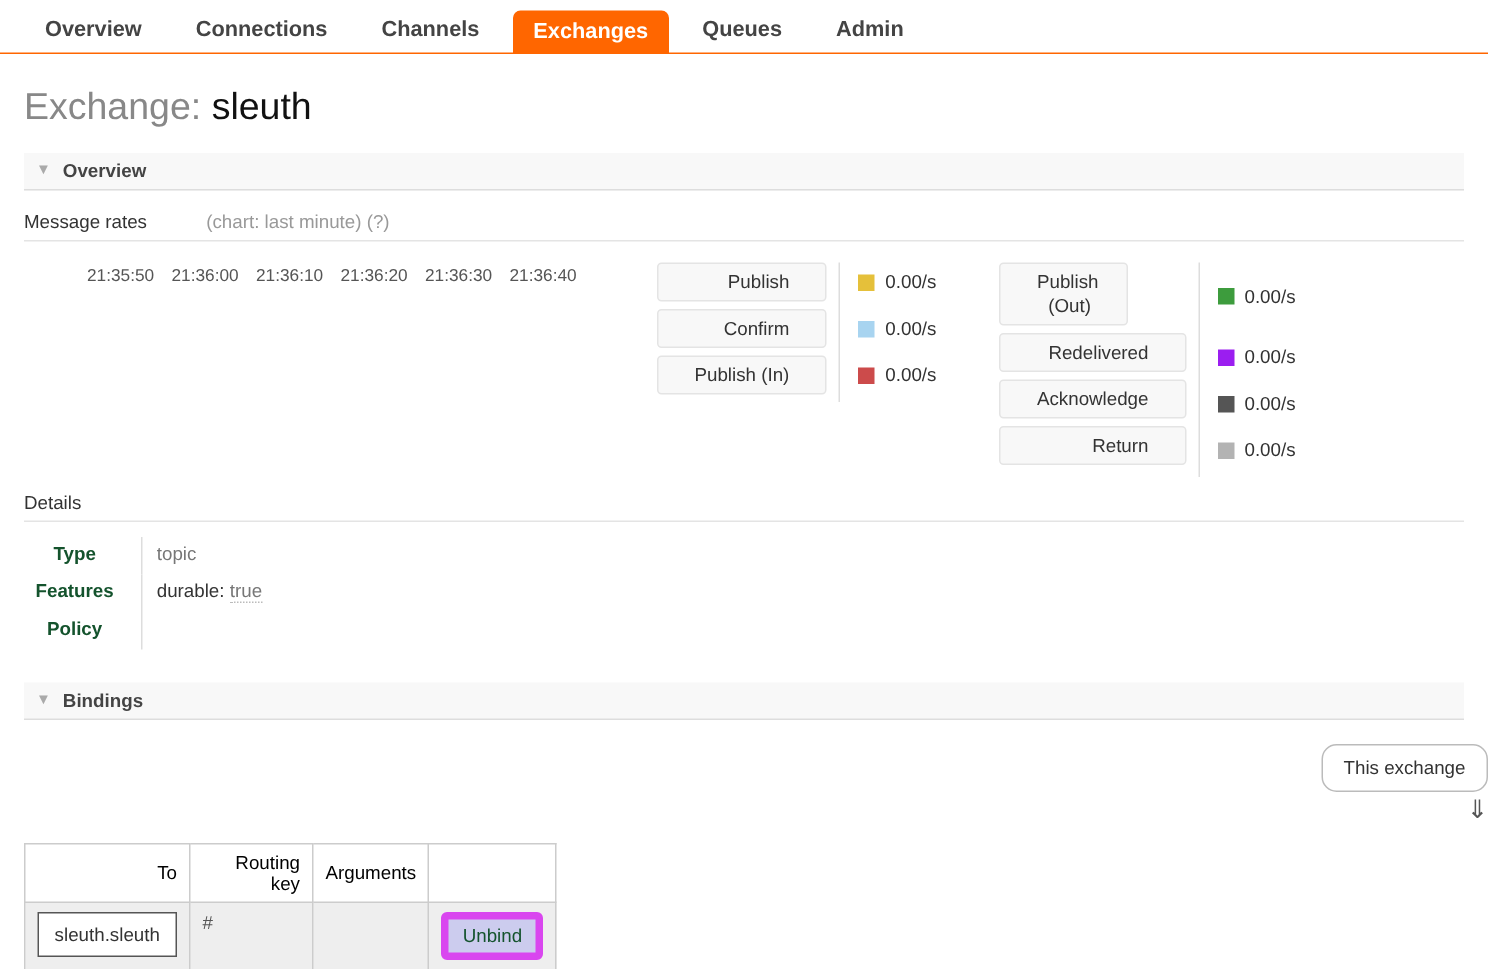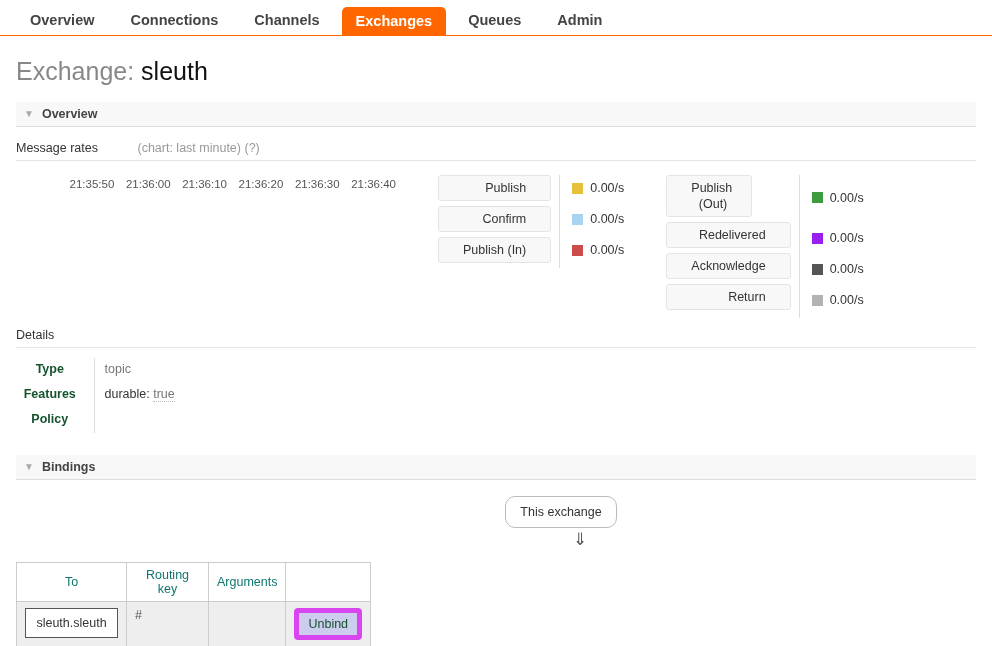--- a/index.html
+++ b/index.html
@@ -108,21 +108,21 @@
     background: #ffffff;
   }
   #x-axis {
     margin-left: 42px;
     width: 338px;
     display: flex;
     font-size: 11.5px;
     color: #555555;
     padding-top: 3px;
   }
-  #x-axis span { flex: 1 1 0; text-align: right; white-space: nowrap; }
+  #x-axis span { flex: 1 1 0; text-align: left; white-space: nowrap; }
 
   
   .stats-group {
     display: flex;
     align-items: flex-start;
   }
   .stats-labels { display: flex; flex-direction: column; }
   .stat-btn {
     background: #f8f8f8;
     border: 1px solid #e4e4e4;
@@ -180,21 +180,21 @@
     color: #777777;
     vertical-align: top;
     height: 25px;
   }
   #details-table td .strong { color: #333333; }
   .dotted { border-bottom: 1px dotted #bbbbbb; color: #777777; }
 
   
   #bindings-diagram {
     margin-top: 16px;
-    text-align: center;
+    text-align: right;
     padding-left: 130px;
   }
   #this-exchange-box {
     display: inline-block;
     border: 1px solid #bbbbbb;
     border-radius: 10px;
     padding: 8px 14px;
     font-size: 12.5px;
     color: #333333;
     background: #ffffff;
@@ -209,23 +209,23 @@
 
   #bindings-table {
     margin: 12px 0 0 16px;
     border-collapse: collapse;
     font-size: 12.5px;
   }
   #bindings-table th {
     background: #ffffff;
     border: 1px solid #cccccc;
     font-weight: normal;
-    color: #0f766e;
+    color: #000000;
     padding: 5px 8px;
-    text-align: center;
+    text-align: right;
   }
   #bindings-table td {
     background: #eeeeee;
     border: 1px solid #cccccc;
     padding: 6px 8px;
     vertical-align: top;
     color: #555555;
   }
   .col-to { width: 110px; }
   .col-rk { width: 82px; }

